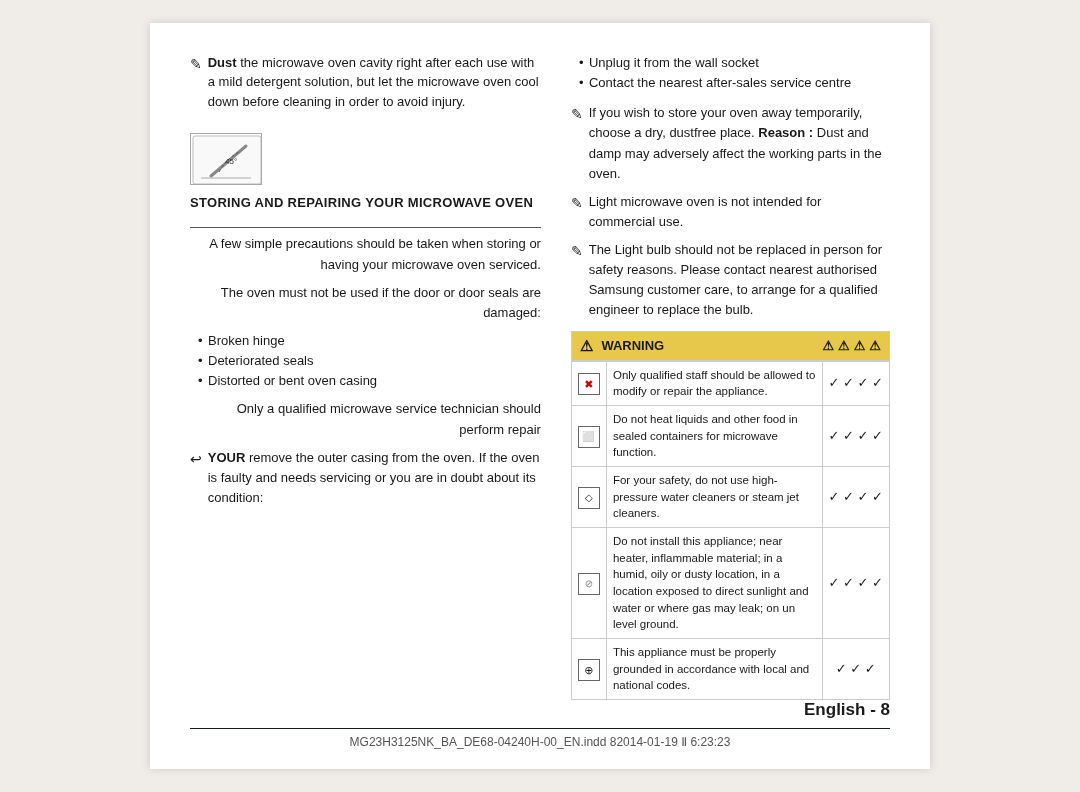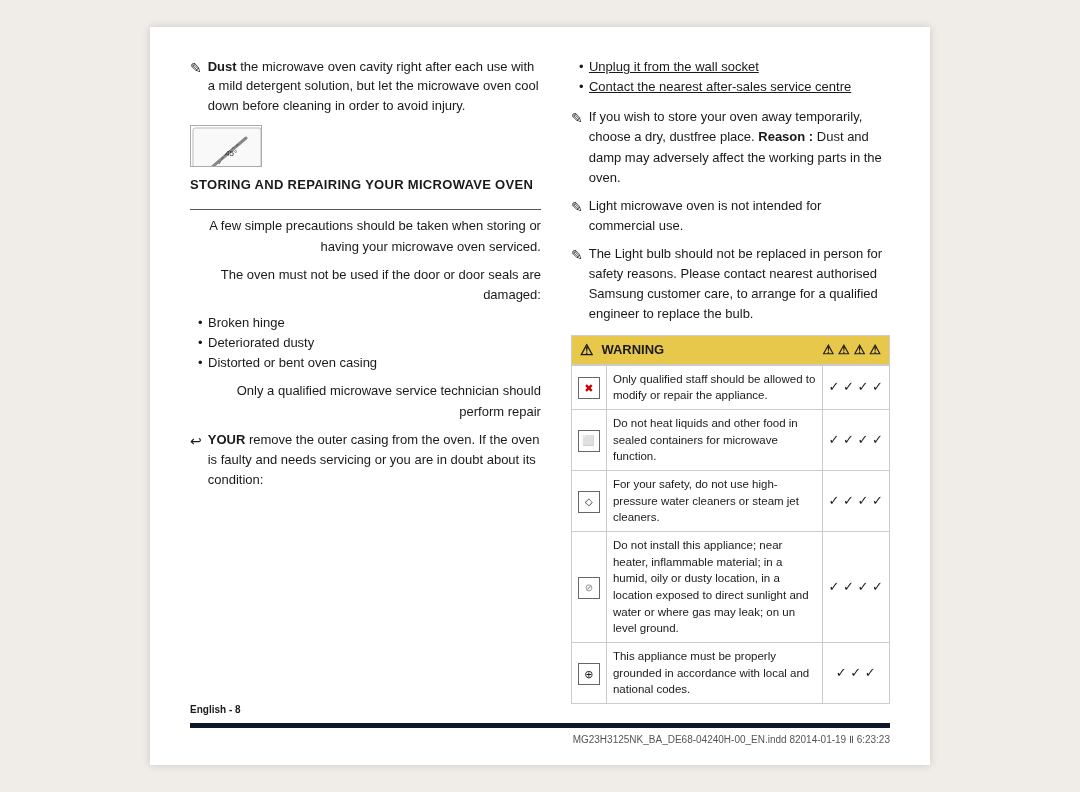--- a/index.html
+++ b/index.html
@@ -57,24 +57,24 @@
       display: flex;
       gap: 12px;
       margin-bottom: 10px;
     }
     .swing-heater-text {
       line-height: 1.5;
       flex: 1;
     }
     .diagram-box {
       width: 72px;
-      height: 42px;
+      height: 52px;
       border: 1px solid #aaa;
       flex-shrink: 0;
-      margin-top: 2px;
+      margin-top: 14px;
       position: relative;
       display: flex;
       align-items: flex-end;
       justify-content: flex-end;
       overflow: hidden;
     }
     .diagram-box svg {
       position: absolute;
       top: 0; left: 0;
     }
@@ -121,21 +121,20 @@
     
     .bullet-list-right {
       list-style: none;
       padding-left: 8px;
       margin-bottom: 10px;
     }
     .bullet-list-right li {
       position: relative;
       padding-left: 10px;
       line-height: 1.55;
-      text-decoration: underline;
     }
     .bullet-list-right li::before {
       content: "•";
       position: absolute;
       left: 0;
     }
     .note-block {
       display: flex;
       gap: 6px;
       margin-bottom: 8px;
@@ -191,31 +190,31 @@
       display: inline-block;
       width: 22px;
       height: 22px;
       border: 1px solid #666;
       text-align: center;
       line-height: 20px;
       font-size: 12px;
     }
     
     .page-footer {
-      text-align: left;
-      font-size: 10px;
+      text-align: right;
+      font-size: 17px;
       font-weight: bold;
     }
     .doc-footer {
       display: flex;
-      justify-content: flex-end;
-      font-size: 10px;
+      justify-content: center;
+      font-size: 12px;
       color: #555;
       margin-top: 8px;
-      border-top: 5px solid #0f172a;
+      border-top: 1px solid #0f172a;
       padding-top: 6px;
     }
   </style>
 </head>
 <body>
 
 <div class="page">
   <div class="content">
 
     <div class="left-col">
@@ -245,21 +244,21 @@
         </div>
       </div>
 
       <div class="section-heading">STORING AND REPAIRING YOUR MICROWAVE OVEN</div>
 
       <p class="body-text">A few simple precautions should be taken when storing or having your microwave oven serviced.</p>
       <p class="body-text">The oven must not be used if the door or door seals are damaged:</p>
 
       <ul class="bullet-list">
         <li>Broken hinge</li>
-        <li>Deteriorated dusty</li>
+        <li>Deteriorated seals</li>
         <li>Distorted or bent oven casing</li>
       </ul>
 
       <p class="body-text">Only a qualified microwave service technician should perform repair</p>
 
       <div class="never-block">
         <span class="return-icon">↩</span>
         <div>
           <strong>YOUR</strong><span> remove the outer casing from the oven. If the oven is faulty and needs servicing or you are in doubt about its condition:</span>
         </div>

